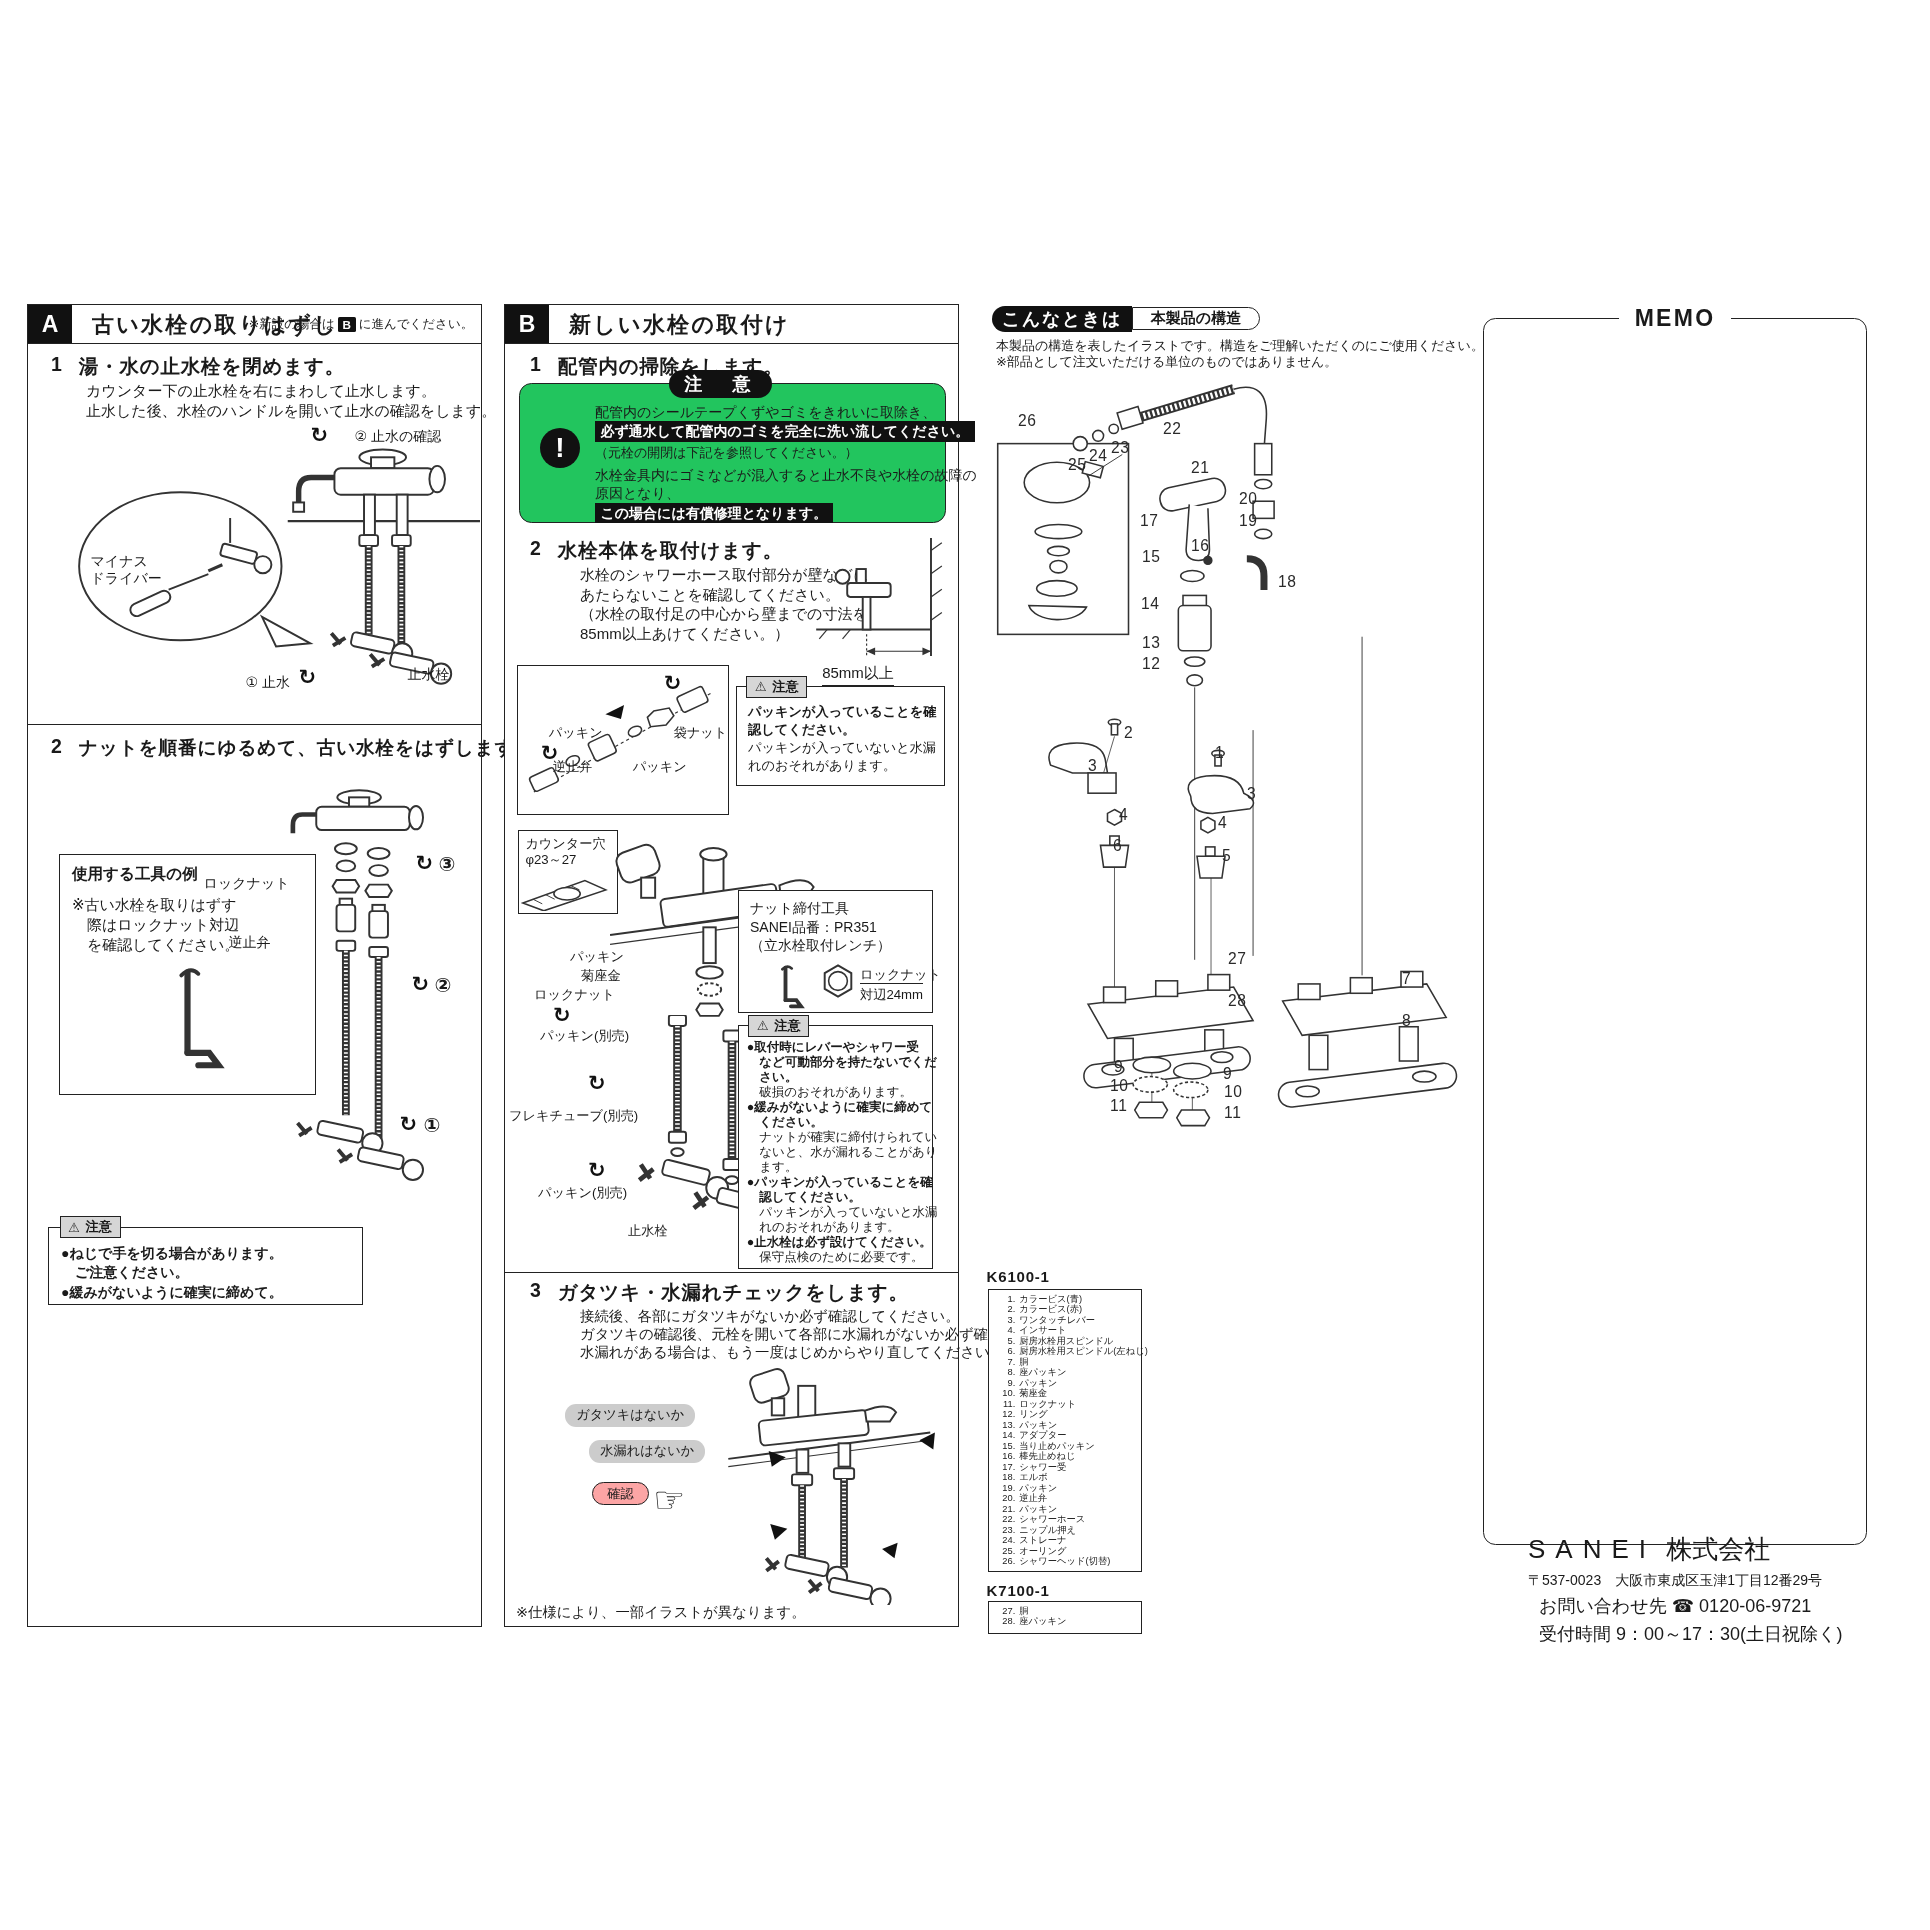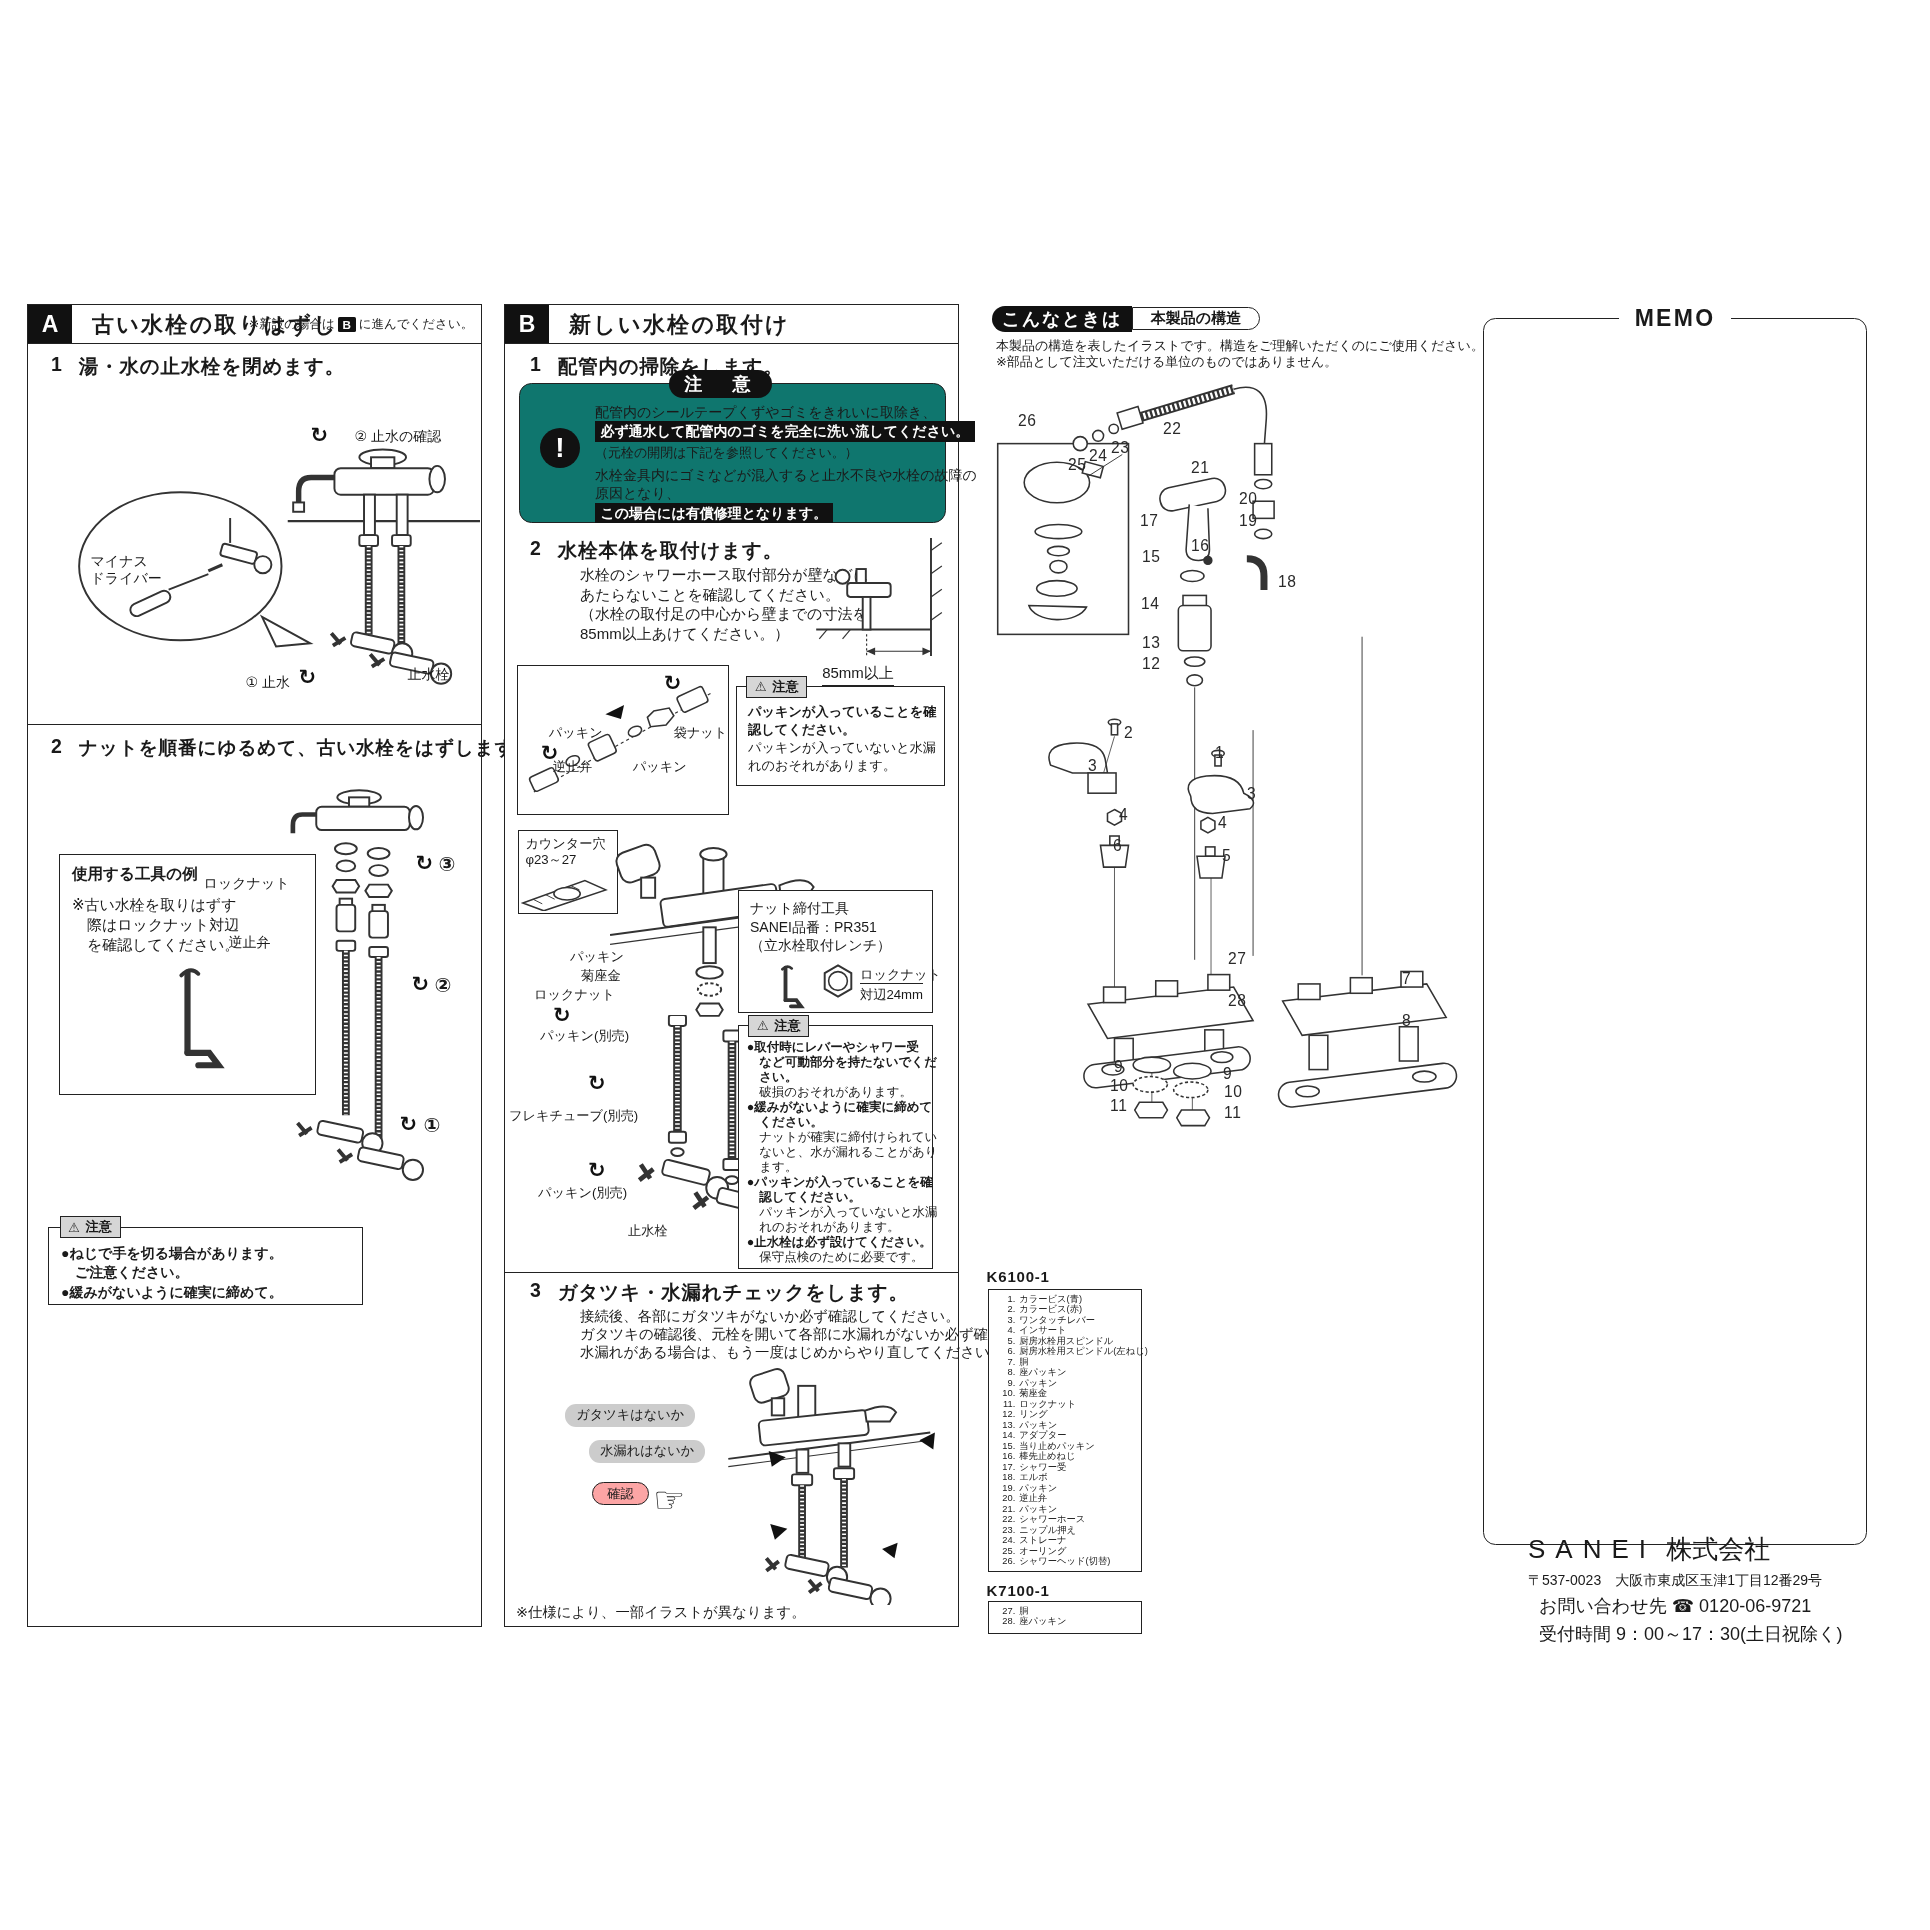--- a/index.html
+++ b/index.html
@@ -22,21 +22,21 @@
 .lbl-s{position:absolute;font-size:13.2px;white-space:nowrap}
 .rot{position:absolute;font-size:21px;font-weight:bold;line-height:1;color:#111}
 .circnum{position:absolute;font-size:20px;font-weight:bold}
 .linebox{position:absolute;border:1.6px solid #222;background:#fff}
 .advice-pill{position:absolute;border:1.6px solid #222;border-radius:11.7px;background:#fff;
   font-size:15px;font-weight:bold;padding:0.8px 15.6px;white-space:nowrap}
 .cau-tab{position:absolute;background:#d6d6d6;border:1.6px solid #222;font-size:13.2px;font-weight:bold;
   padding:0.8px 7.8px;display:flex;gap:5.4px;align-items:center;white-space:nowrap;z-index:2}
 .tline{white-space:pre;color:#1a1a1a}
 .bold{font-weight:bold}
-.notice-box{position:absolute;background:#0f766e;border:1.9px solid #222;border-radius:12.5px}
+.notice-box{position:absolute;background:#22c55e;border:1.9px solid #222;border-radius:12.5px}
 .badge{position:absolute;background:#111;color:#fff;border-radius:14px;font-size:18px;font-weight:bold;
   letter-spacing:6.2px;display:flex;align-items:center;justify-content:center;z-index:2}
 .inv{background:#111;color:#fff;font-weight:bold;padding:0.8px 5.4px;display:inline-block}
 .exc{position:absolute;background:#111;color:#fff;border-radius:50%;width:40px;height:40px;
   display:flex;align-items:center;justify-content:center;font-weight:bold;font-size:28px}
 .pill-gray{position:absolute;background:#ccc;border-radius:11px;font-size:13.2px;padding:2.3px 11px;white-space:nowrap}
 .pill-line{position:absolute;background:#fca5a5;border:1.9px solid #222;border-radius:13.2px;
   font-size:13.2px;font-weight:normal;padding:1.6px 14px;white-space:nowrap}
 .hand{position:absolute;font-size:36px;line-height:1}
 .c-badge{position:absolute;background:#111;color:#fff;border-radius:13.2px 0 0 13.2px;
@@ -68,20 +68,24 @@
       <span>※新設の場合は</span>
       <span class="chip">B</span>
       <span>に進んでください。</span>
     </div>
   </div>
 
   <div class="stepline" style="left:23px;top:48px">
     <span class="stepnum">1</span>
     <span class="steptitle">湯・水の止水栓を閉めます。</span>
   </div>
+  <div class="abs body19" style="left:58px;top:76px">
+      <div class="tline">カウンター下の止水栓を右にまわして止水します。</div>
+      <div class="tline">止水した後、水栓のハンドルを開いて止水の確認をします。</div>
+    </div>
 
   <div class="abs" style="left:19.5px;top:121px;width:432px;height:300px">
     <svg width="432" height="300" viewBox="0 0 555 385">
       <g fill="#fff" stroke="#333" stroke-width="2.5">
         <ellipse cx="430" cy="40" rx="30" ry="10"></ellipse>
           <rect x="415" y="40" width="30" height="14"></rect>
         <rect x="368" y="54" width="128" height="34" rx="8"></rect>
           <ellipse cx="500" cy="68" rx="10" ry="17"></ellipse>
         <path d="M368 66 h-30 q-16 0 -16 18 v14" fill="none" stroke-width="7"></path>
         <rect x="315" y="98" width="14" height="12"></rect>

